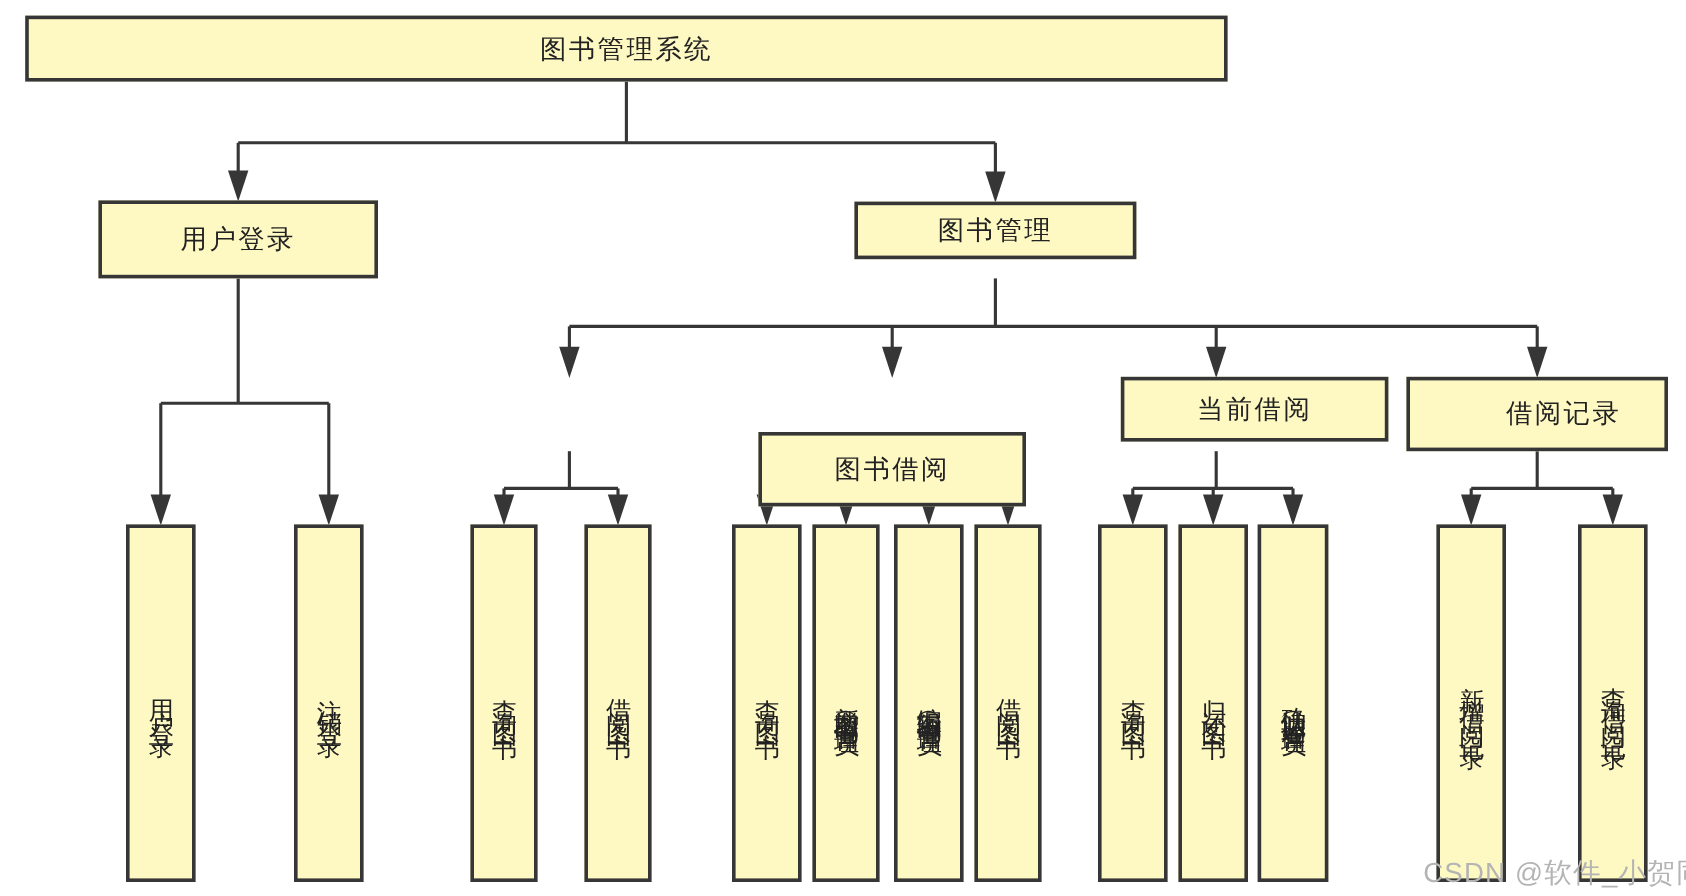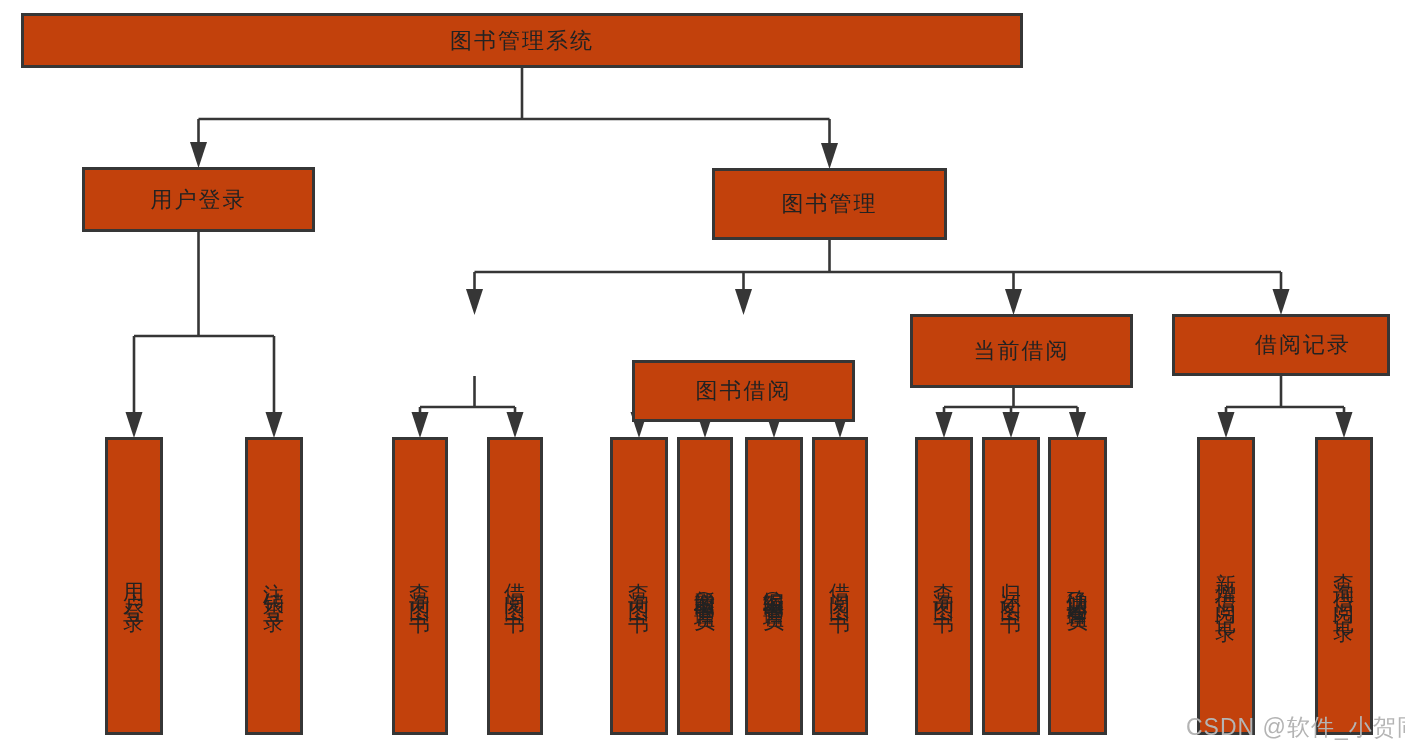--- a/index.html
+++ b/index.html
@@ -19,21 +19,21 @@
     position: absolute;
     left: 0; top: 0;
     width: 1405px;
     height: 747px;
     pointer-events: none;
   }
   .node {
     position: absolute;
     box-sizing: border-box;
     border: 3px solid #363636;
-    background: #c2410c;
+    background: #fef9c3;
     display: flex;
     align-items: center;
     justify-content: center;
     color: #222222;
     z-index: 2;
   }
   .node.h {
     font-size: 22px;
     letter-spacing: 2px;
     white-space: nowrap;
@@ -112,23 +112,23 @@
       <line x1="1281" y1="376" x2="1281" y2="407" stroke="#363636" stroke-width="2.6"></line>
       <line x1="1226" y1="407" x2="1344" y2="407" stroke="#363636" stroke-width="2.6"></line>
       <line x1="1226" y1="407" x2="1226" y2="413" stroke="#363636" stroke-width="2.6"></line>
       <polygon points="1217.5,412 1234.5,412 1226,438" fill="#363636"></polygon>
       <line x1="1344" y1="407" x2="1344" y2="413" stroke="#363636" stroke-width="2.6"></line>
       <polygon points="1335.5,412 1352.5,412 1344,438" fill="#363636"></polygon>
     </svg>
   <div id="watermark">CSDN @软件_小贺同学</div>
 <div class="node h" style="left: 21px; top: 13px; width: 1002px; height: 55px;">图书管理系统</div>
     <div class="node h" style="left: 82px; top: 167px; width: 233px; height: 65px;">用户登录</div>
-    <div class="node h" style="left: 712px; top: 168px; width: 235px; height: 72px;">图书管理</div>
+    <div class="node h" style="left: 712px; top: 168px; width: 235px; height: 48px;">图书管理</div>
     <div class="node h" style="left: 632px; top: 314px; width: 223px; height: 62px; margin-top: 46px;">图书借阅</div>
-    <div class="node h" style="left: 910px; top: 314px; width: 223px; height: 74px;">当前借阅</div>
+    <div class="node h" style="left: 934px; top: 314px; width: 223px; height: 54px;">当前借阅</div>
     <div class="node h" style="left: 1172px; top: 314px; width: 218px; height: 62px; padding-left: 44px;">借阅记录</div>
     <div class="node v" style="left: 105px; top: 437px; width: 58px; height: 298px;">用户登录</div>
     <div class="node v" style="left: 245px; top: 437px; width: 58px; height: 298px;">注销登录</div>
     <div class="node v" style="left: 392px; top: 437px; width: 56px; height: 298px;">查询图书</div>
     <div class="node v" style="left: 487px; top: 437px; width: 56px; height: 298px;">借阅图书</div>
     <div class="node v" style="left: 610px; top: 437px; width: 58px; height: 298px;">查询图书</div>
     <div class="node v long" style="left: 677px; top: 437px; width: 56px; height: 298px;">新增图书（管理员）</div>
     <div class="node v long" style="left: 745px; top: 437px; width: 58px; height: 298px;">编辑图书（管理员）</div>
     <div class="node v" style="left: 812px; top: 437px; width: 56px; height: 298px;">借阅图书</div>
     <div class="node v" style="left: 915px; top: 437px; width: 58px; height: 298px;">查询图书</div>

